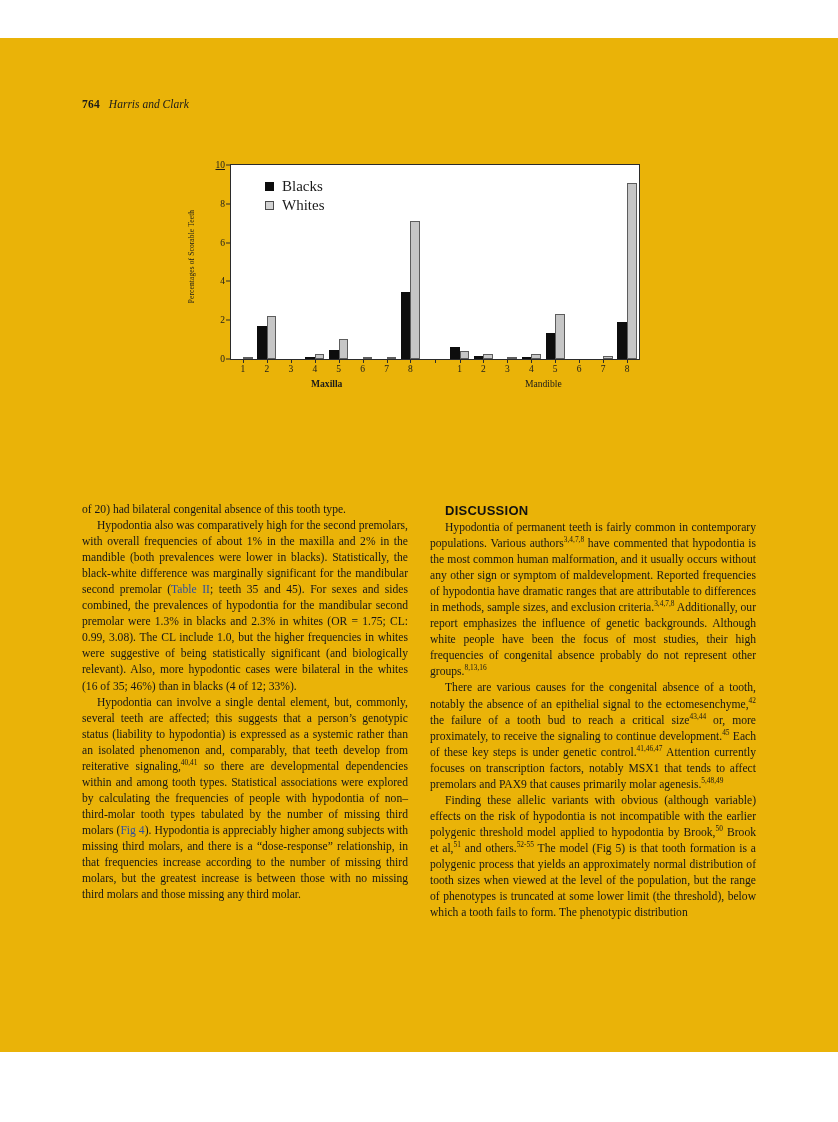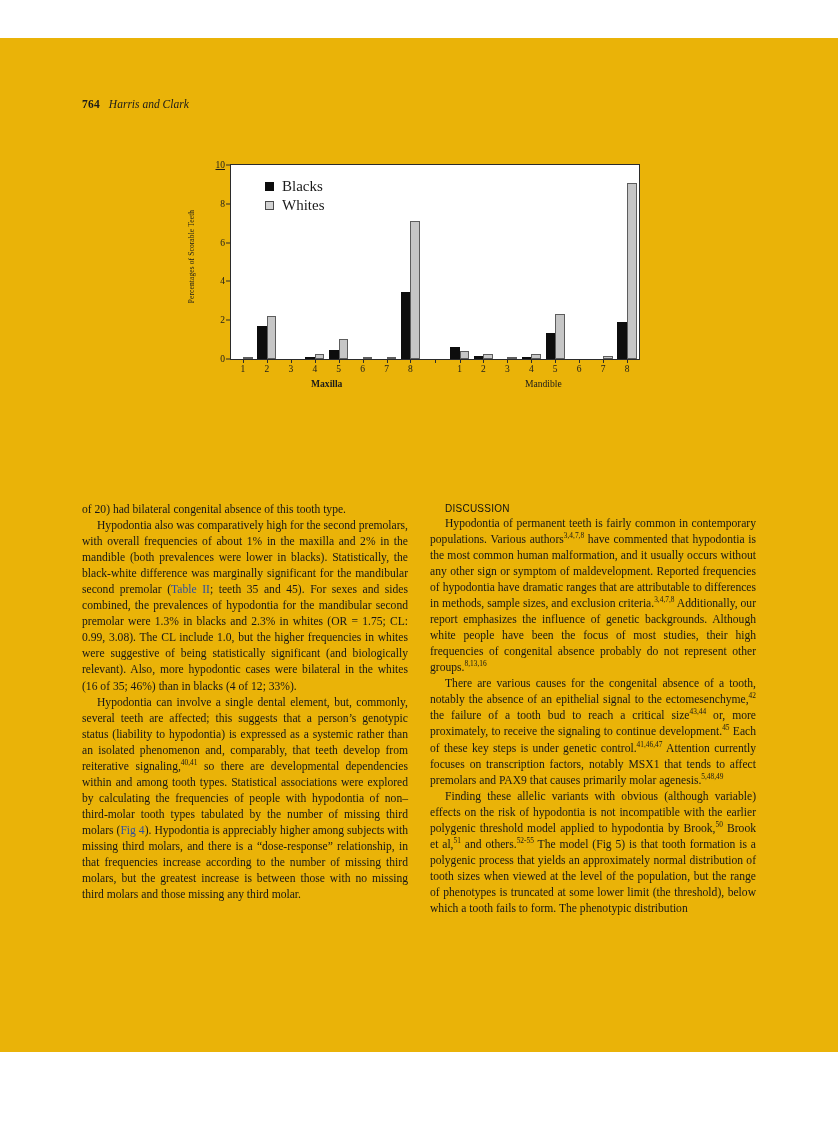--- a/index.html
+++ b/index.html
@@ -231,22 +231,22 @@
   .col-right { left: 430px; }
 
   .col p {
     margin: 0;
     text-indent: 15px;
   }
   .col p.noindent { text-indent: 0; }
 
   .sec-head {
     font-family: "Liberation Sans", sans-serif;
-    font-weight: normal;
-    font-size: 10px;
+    font-weight: bold;
+    font-size: 13px;
     letter-spacing: .25px;
     margin: 0 0 5px 0;
     text-indent: 0;
     color: #111;
   }
 
   sup {
     font-size: 7.4px;
     vertical-align: super;
     line-height: 0;

